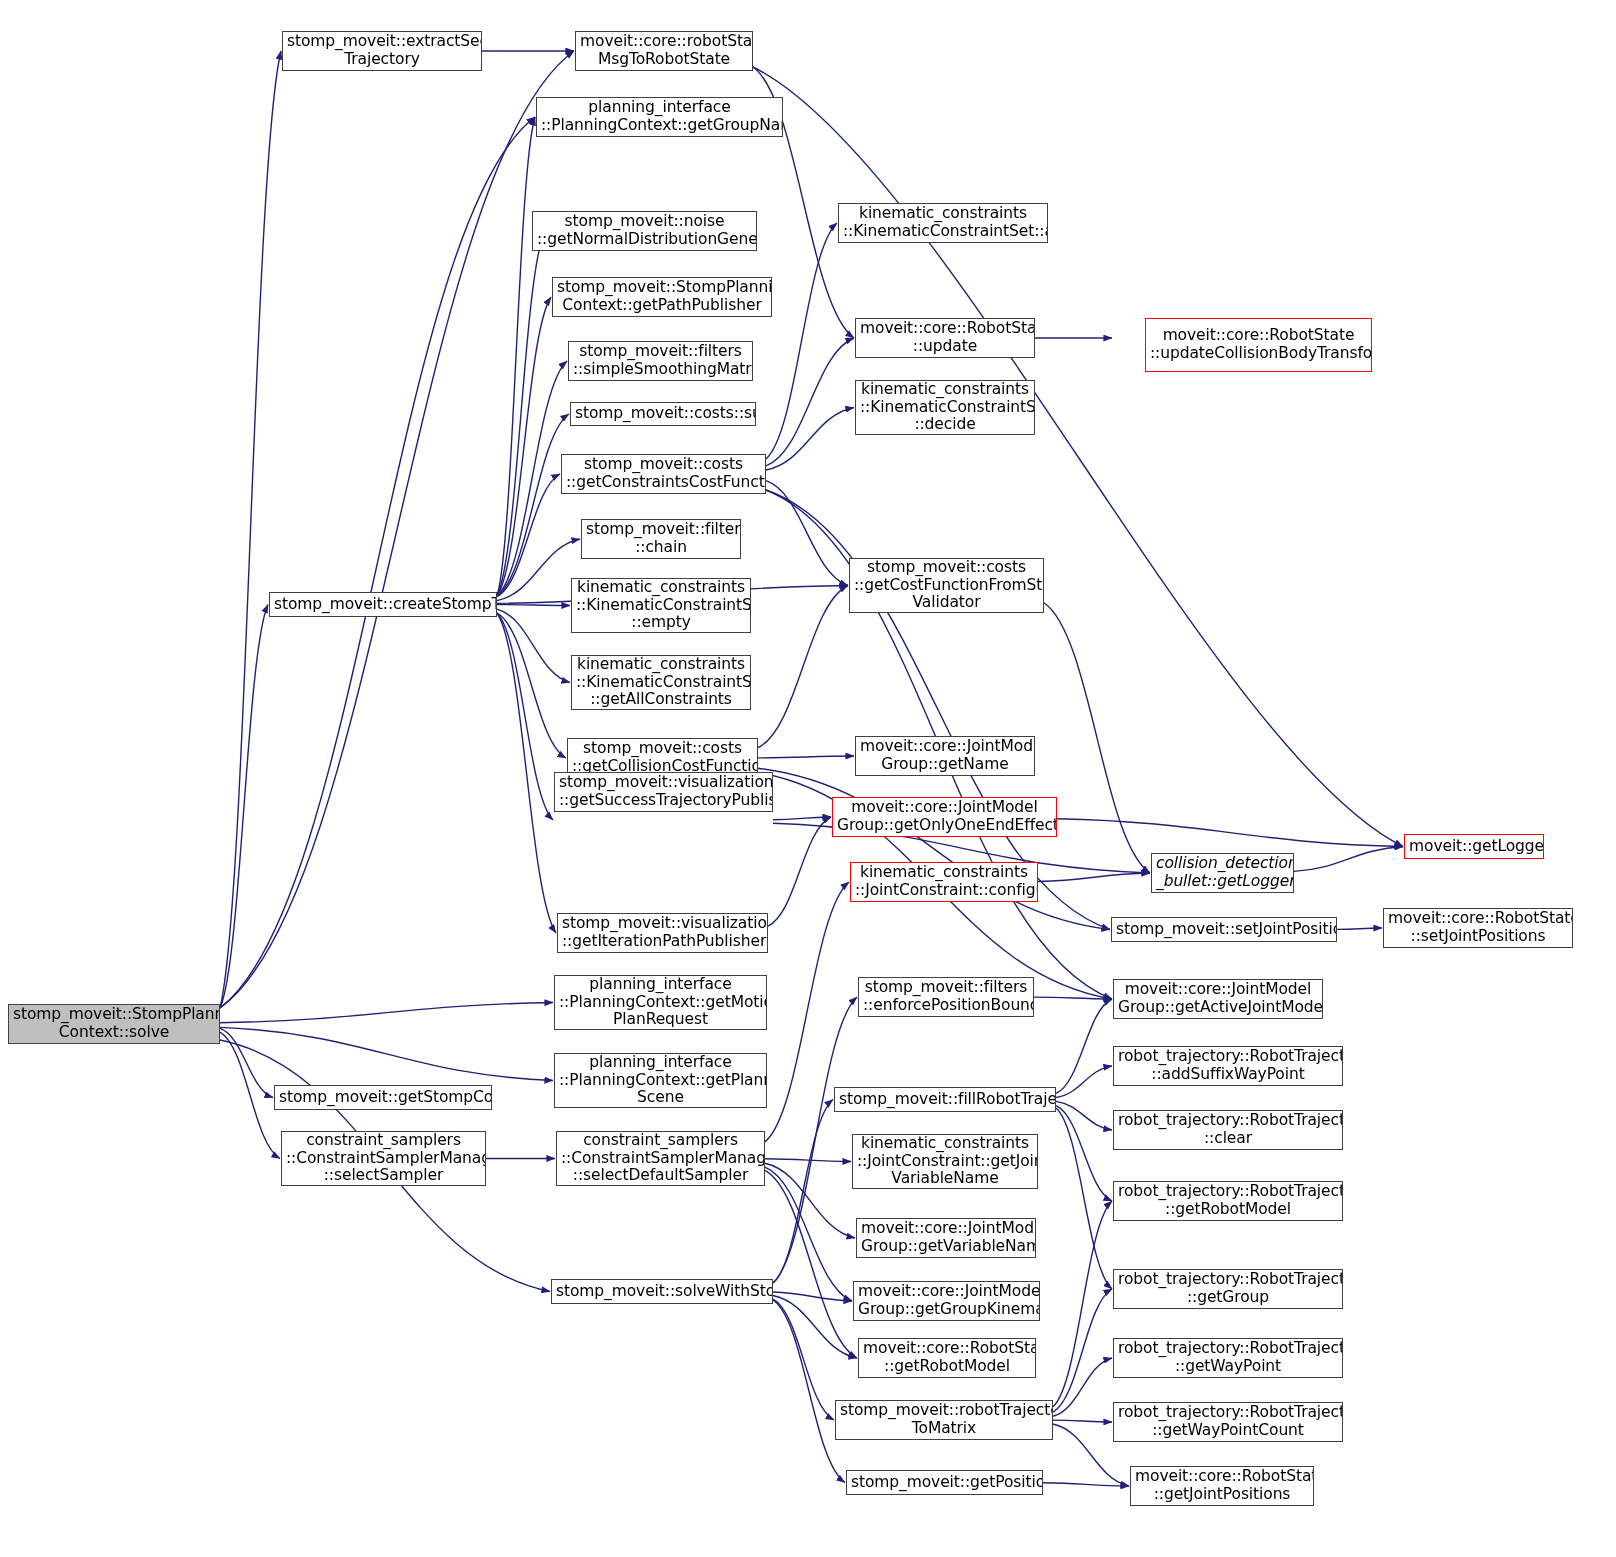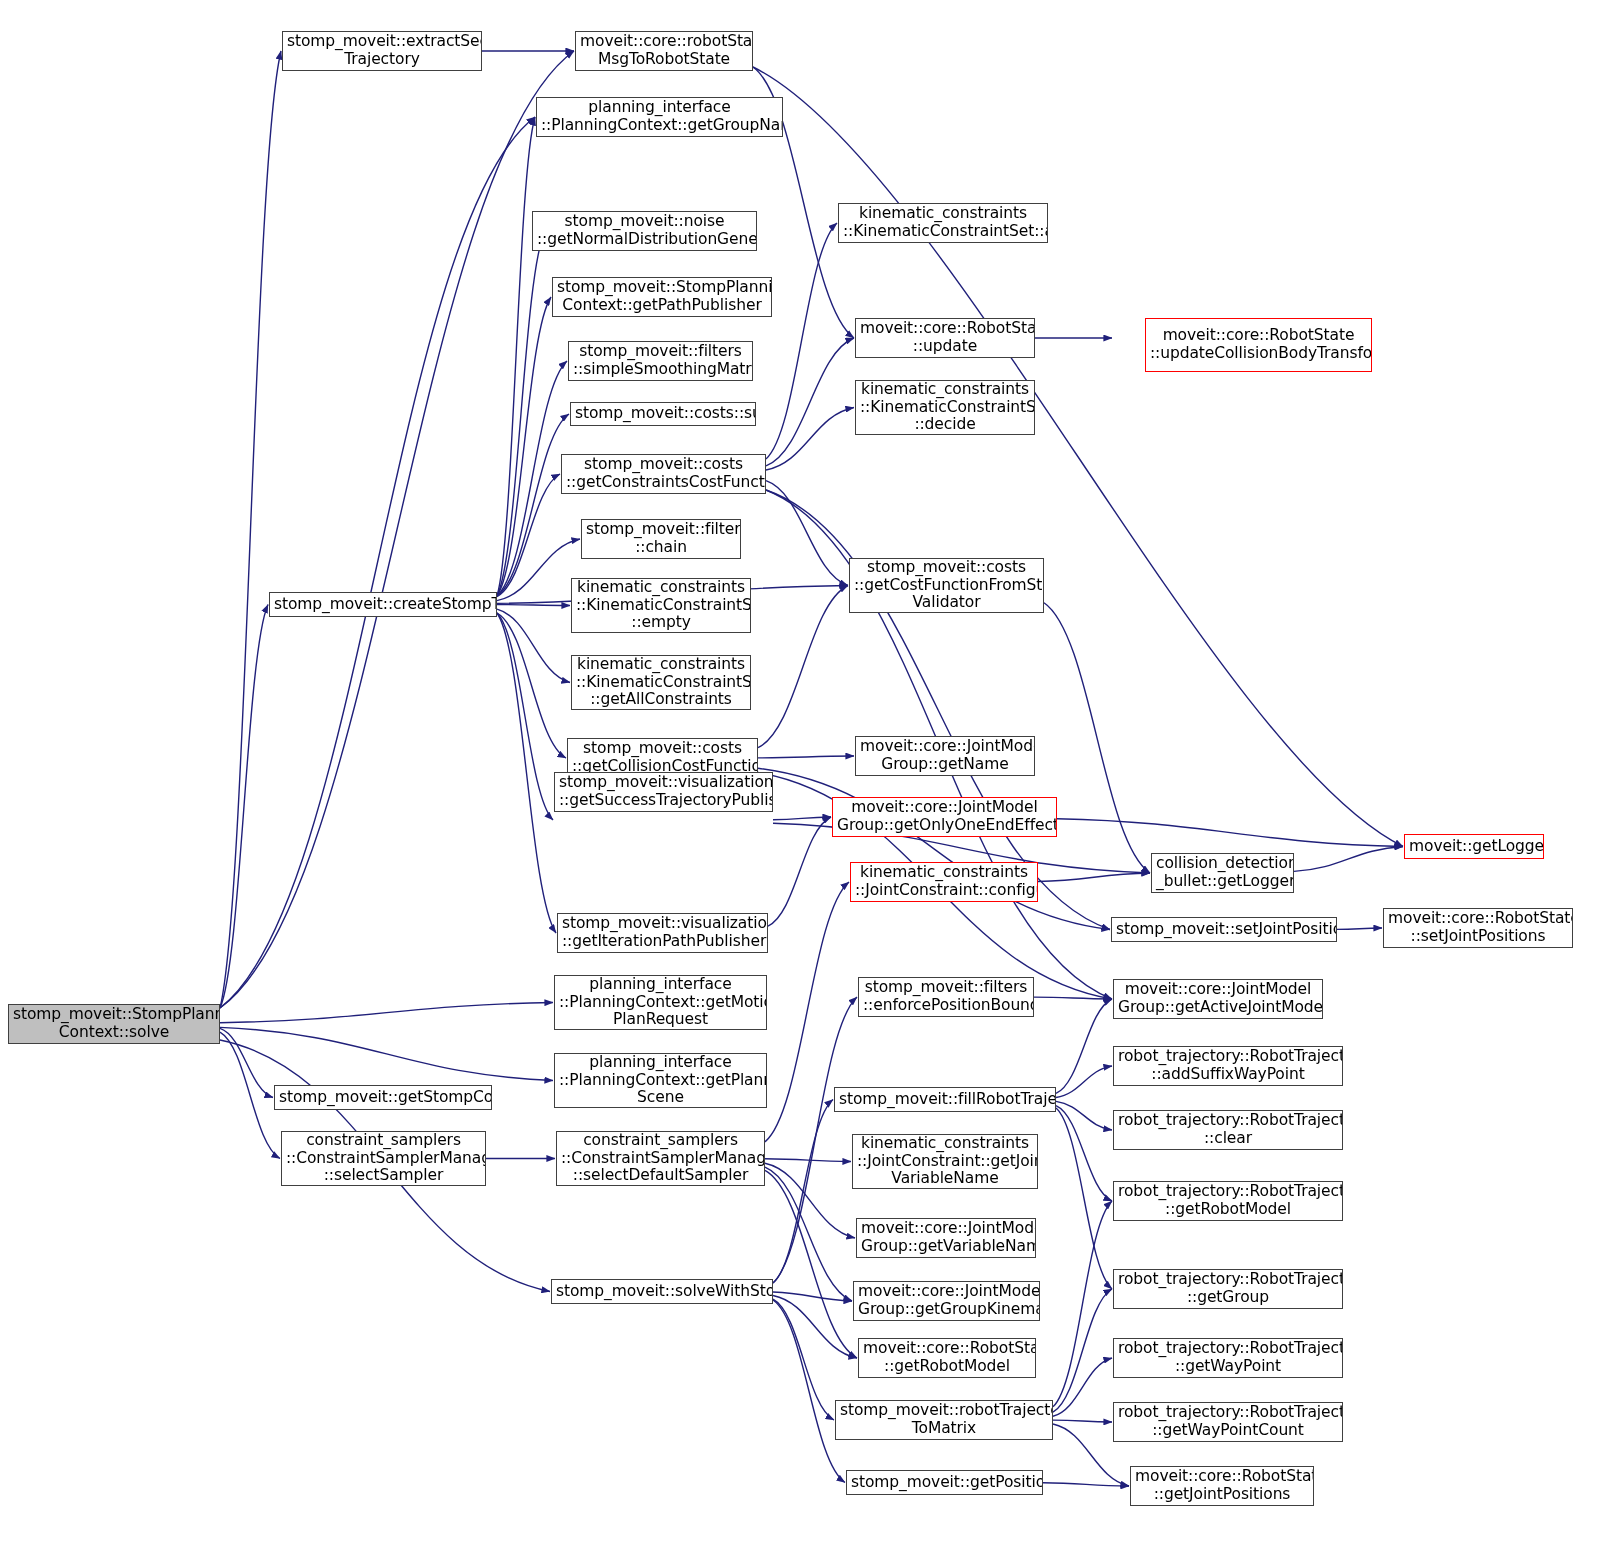--- a/index.html
+++ b/index.html
@@ -172,21 +172,21 @@
 ::updateCollisionBodyTransforms</span></div>
       <div class="node" style="left: 849px; top: 558px; width: 195px; height: 55px;"><span>stomp_moveit::costs
 ::getCostFunctionFromState
 Validator</span></div>
       <div class="node" style="left: 855px; top: 736px; width: 180px; height: 40px;"><span>moveit::core::JointModel
 Group::getName</span></div>
       <div class="node red" style="left: 832px; top: 797px; width: 225px; height: 40px;"><span>moveit::core::JointModel
 Group::getOnlyOneEndEffectorTip</span></div>
       <div class="node red" style="left: 850px; top: 862px; width: 188px; height: 40px;"><span>kinematic_constraints
 ::JointConstraint::configure</span></div>
-      <div class="node" style="left: 1151px; top: 853px; width: 143px; height: 40px;"><span>collision_detection
+      <div class="node" style="left: 1151px; top: 853px; width: 143px; height: 40px; font-style: italic;"><span>collision_detection
 _bullet::getLogger</span></div>
       <div class="node red" style="left: 1404px; top: 834px; width: 140px; height: 25px;"><span>moveit::getLogger</span></div>
       <div class="node" style="left: 1111px; top: 917px; width: 226px; height: 25px;"><span>stomp_moveit::setJointPositions</span></div>
       <div class="node" style="left: 1383px; top: 908px; width: 190px; height: 40px;"><span>moveit::core::RobotState
 ::setJointPositions</span></div>
       <div class="node" style="left: 858px; top: 977px; width: 176px; height: 40px;"><span>stomp_moveit::filters
 ::enforcePositionBounds</span></div>
       <div class="node" style="left: 1113px; top: 979px; width: 210px; height: 40px;"><span>moveit::core::JointModel
 Group::getActiveJointModels</span></div>
       <div class="node" style="left: 1113px; top: 1046px; width: 230px; height: 40px;"><span>robot_trajectory::RobotTrajectory

